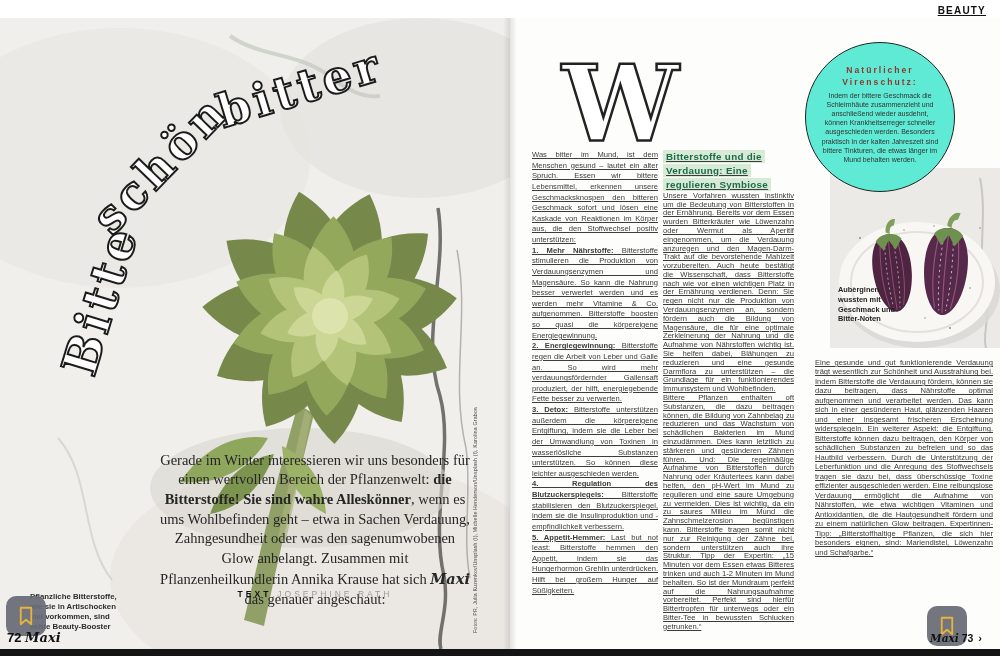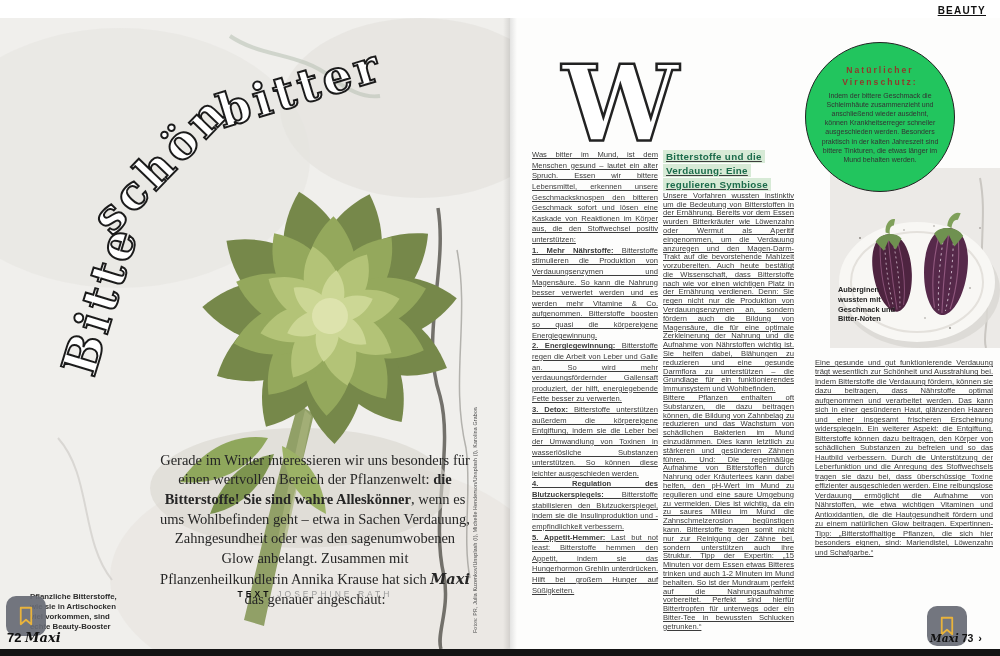--- a/index.html
+++ b/index.html
@@ -62,21 +62,21 @@
   .item{margin-bottom:9px;}
   .item .lbl{font-weight:bold;text-decoration:underline;}
   .sec-head{display:inline;font-size:9.8px;font-weight:bold;line-height:1.42;
             letter-spacing:.3px;color:#1c6b4b;background:#d7ead6;
             padding:1px 3px;-webkit-box-decoration-break:clone;box-decoration-break:clone;}
   .sec-head-wrap{margin:0 0 5px 0;text-align:left;}
   .sec-body{margin-bottom:10px;}
 
   
   .badge{position:absolute;left:295px;top:24px;width:150px;height:150px;border-radius:50%;
-         background:#22c55e;border:1.5px solid #222;z-index:6;text-align:center;
+         background:#5eead4;border:1.5px solid #222;z-index:6;text-align:center;
          padding:0;box-sizing:border-box;}
   .badge-inner{padding:21px 14px 0 14px;}
   .badge-title{font-size:8.6px;font-weight:bold;letter-spacing:2px;color:#8f3a2c;line-height:1.4;}
   .badge-body{margin-top:3px;font-size:7px;line-height:1.3;color:#333;}
 
   
   .eggplant-box{position:absolute;left:320px;top:150px;width:170px;height:180px;z-index:3;}
   .eggplant-box svg{display:block;}
   .photo-cap-right{position:absolute;left:8px;top:110px;width:70px;font-size:7.4px;
                    font-weight:bold;line-height:1.3;color:#1f1f1f;z-index:4;}

